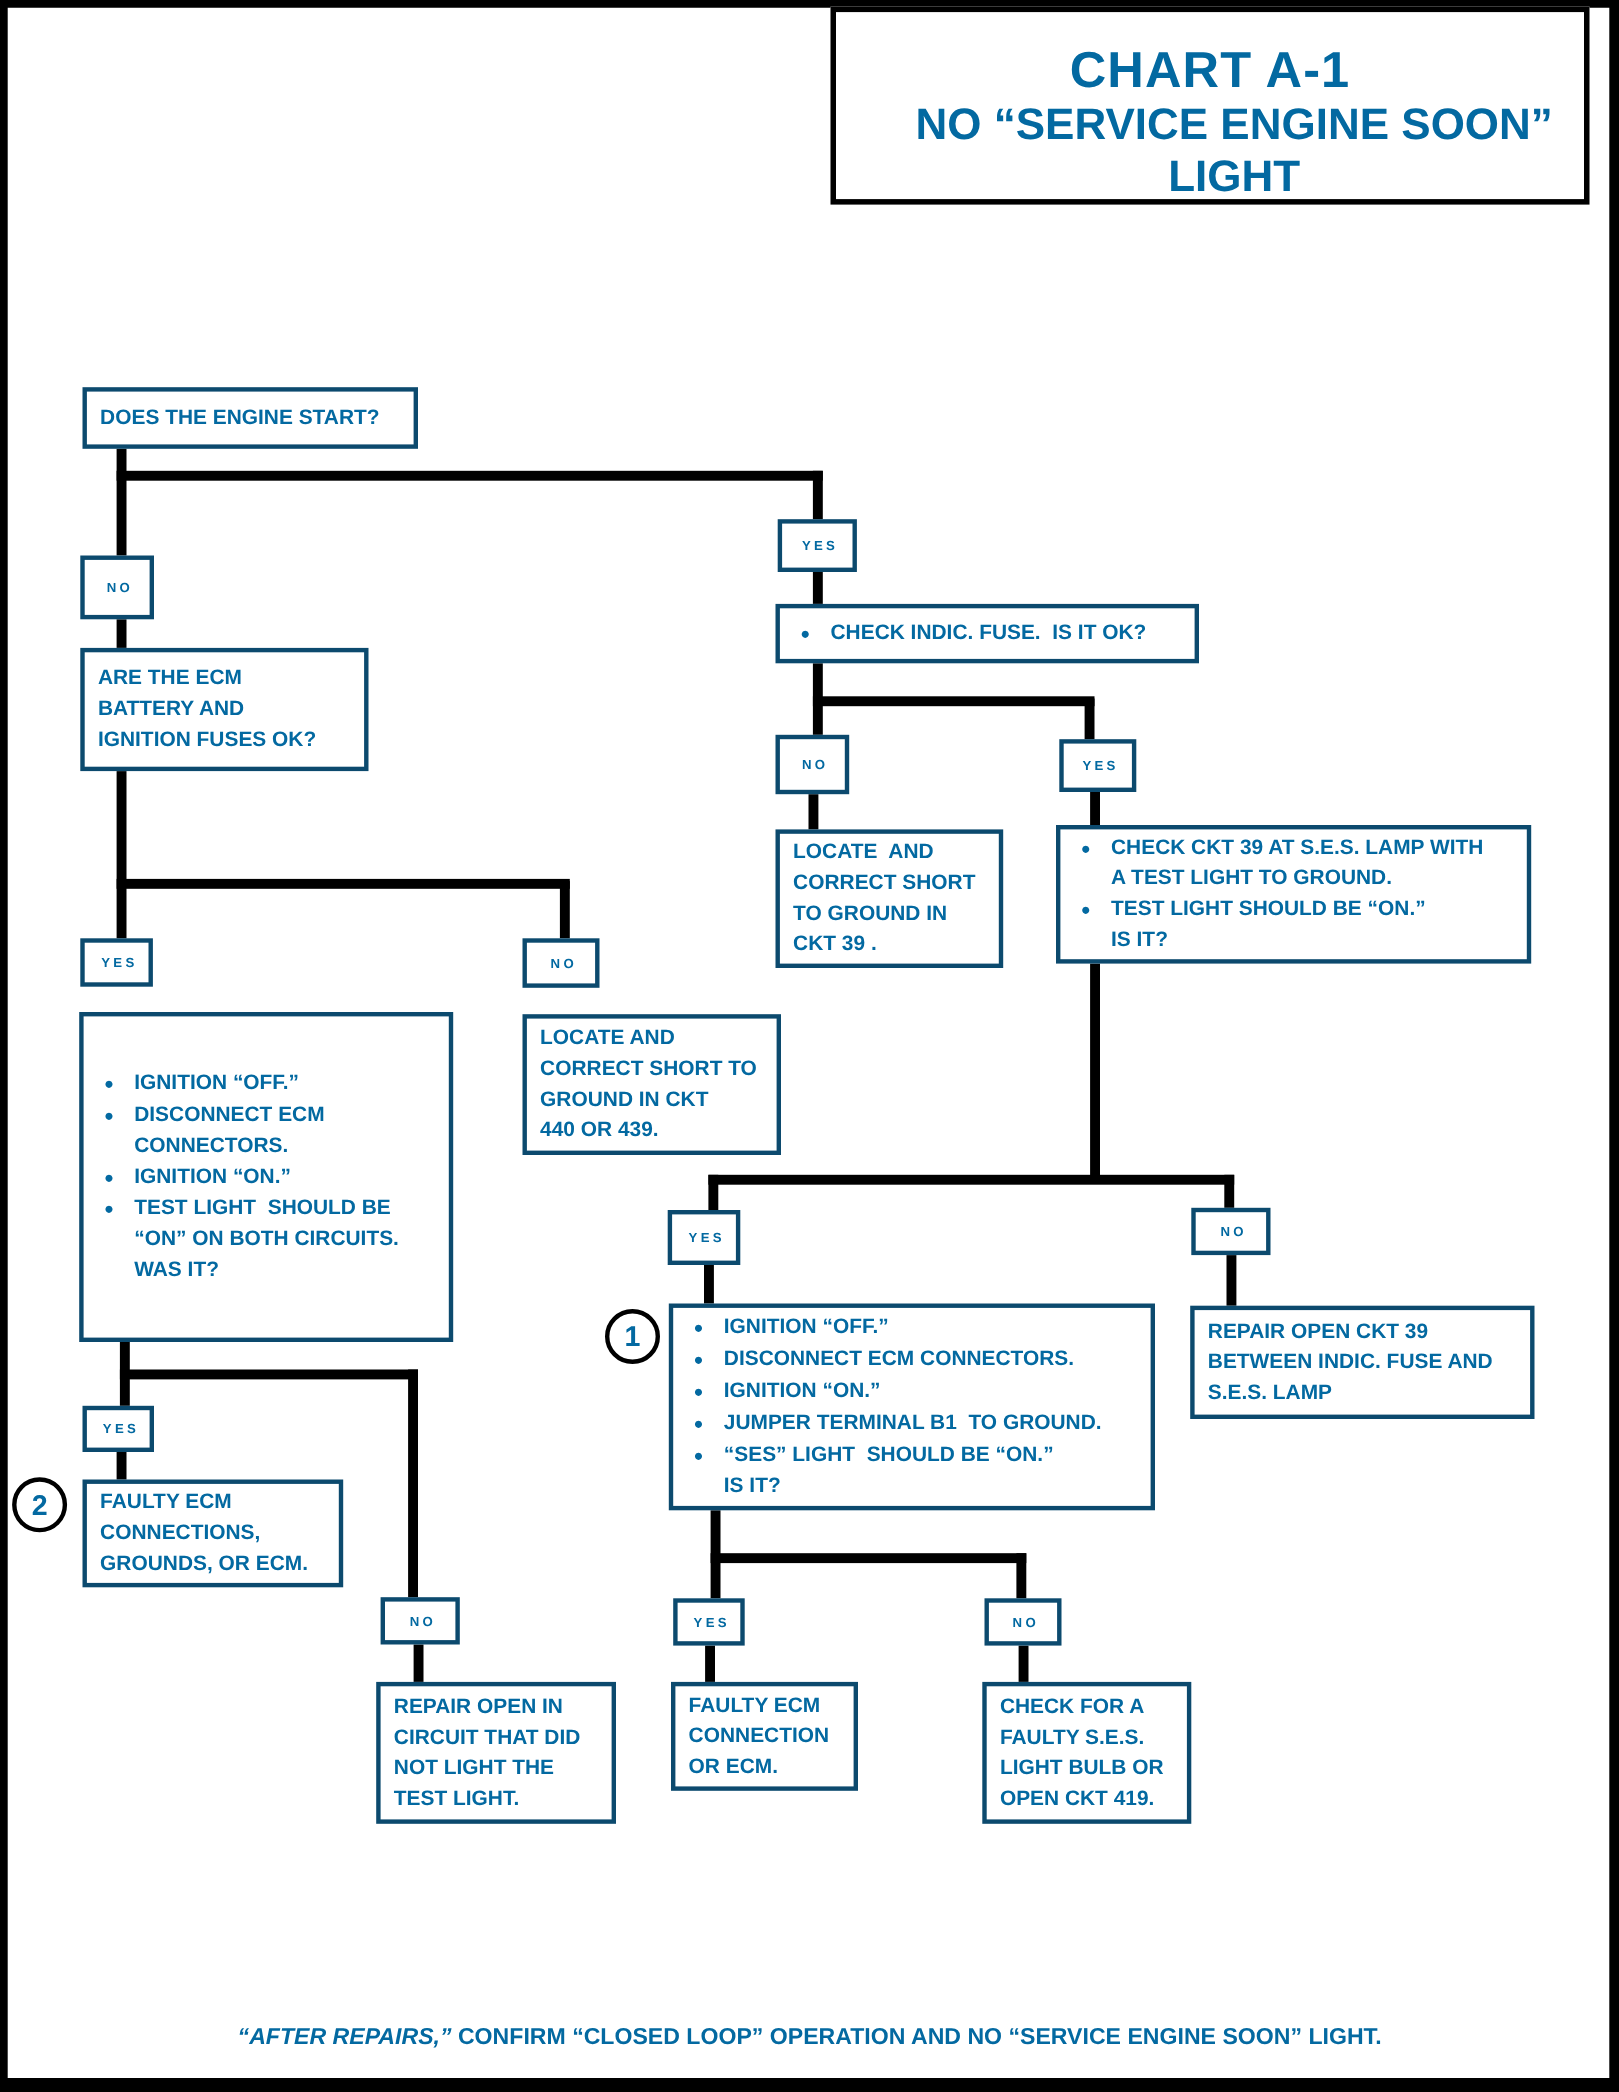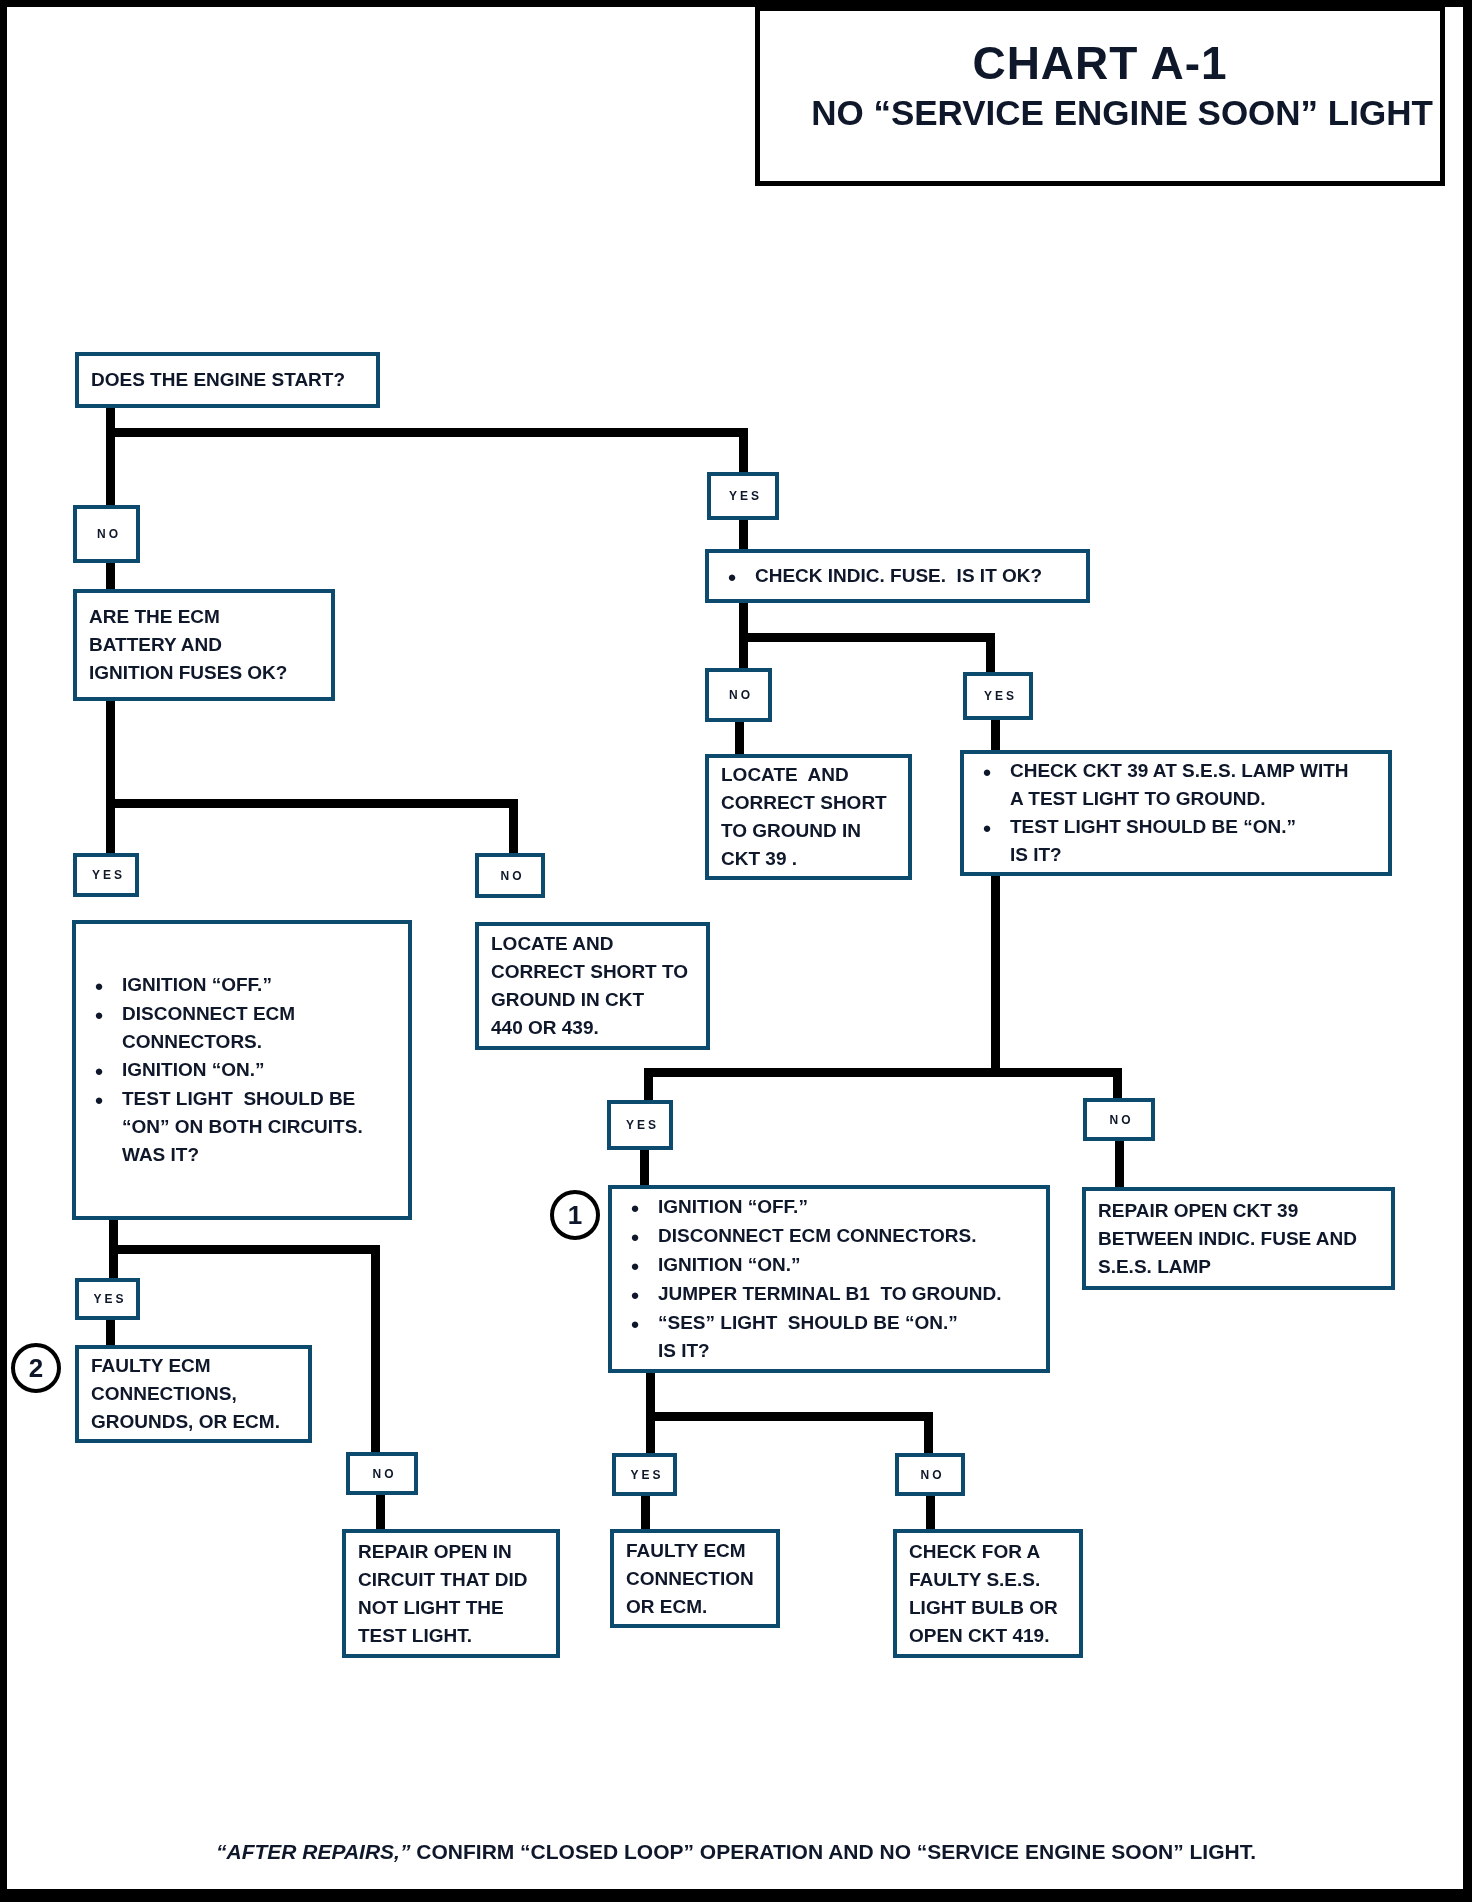--- a/index.html
+++ b/index.html
@@ -2,38 +2,38 @@
 <html><head>
 <meta charset="utf-8">
 <style>
   html,body{margin:0;padding:0;background:#e8e8e8;}
   .page{
     position:relative;
     width:1472px;height:1902px;
     background:#ffffff;
     font-family:"Liberation Sans", sans-serif;
     font-weight:700;
-    color:#0f172a;
+    color:#0369a1;
     overflow:hidden;
     margin:0 auto;
   }
   .frame{
     position:absolute;inset:0;
     border-style:solid;border-color:#000;
     border-width:7px 9px 13px 7px;
     pointer-events:none;z-index:60;
   }
   .titlebox{
     position:absolute;left:755px;top:6px;width:690px;height:180px;
     border:5px solid #000;background:#fff;z-index:61;
     display:flex;flex-direction:column;align-items:center;justify-content:flex-start;
     padding-top:26px;box-sizing:border-box;text-align:center;
   }
   .title-l1{font-size:46px;letter-spacing:1px;line-height:52px;}
-  .title-l2{font-size:35px;letter-spacing:0px;line-height:48px;margin-left:44px;}
+  .title-l2{font-size:40px;letter-spacing:0px;line-height:48px;margin-left:44px;}
   .conn{position:absolute;background:#000;z-index:1;}
   .box{
     position:absolute;border:4px solid #0c4a6e;background:#fff;z-index:10;
     box-sizing:border-box;font-size:19px;line-height:28px;
     display:flex;align-items:center;
   }
   .box .txt{white-space:pre-wrap;}
   .tag{justify-content:center;font-size:12px;letter-spacing:3px;padding-left:5px;}
   .lefttxt{padding-left:12px;padding-right:6px;}
   .bullets{flex-direction:column;align-items:stretch;justify-content:center;padding:8px 6px 8px 0;}

